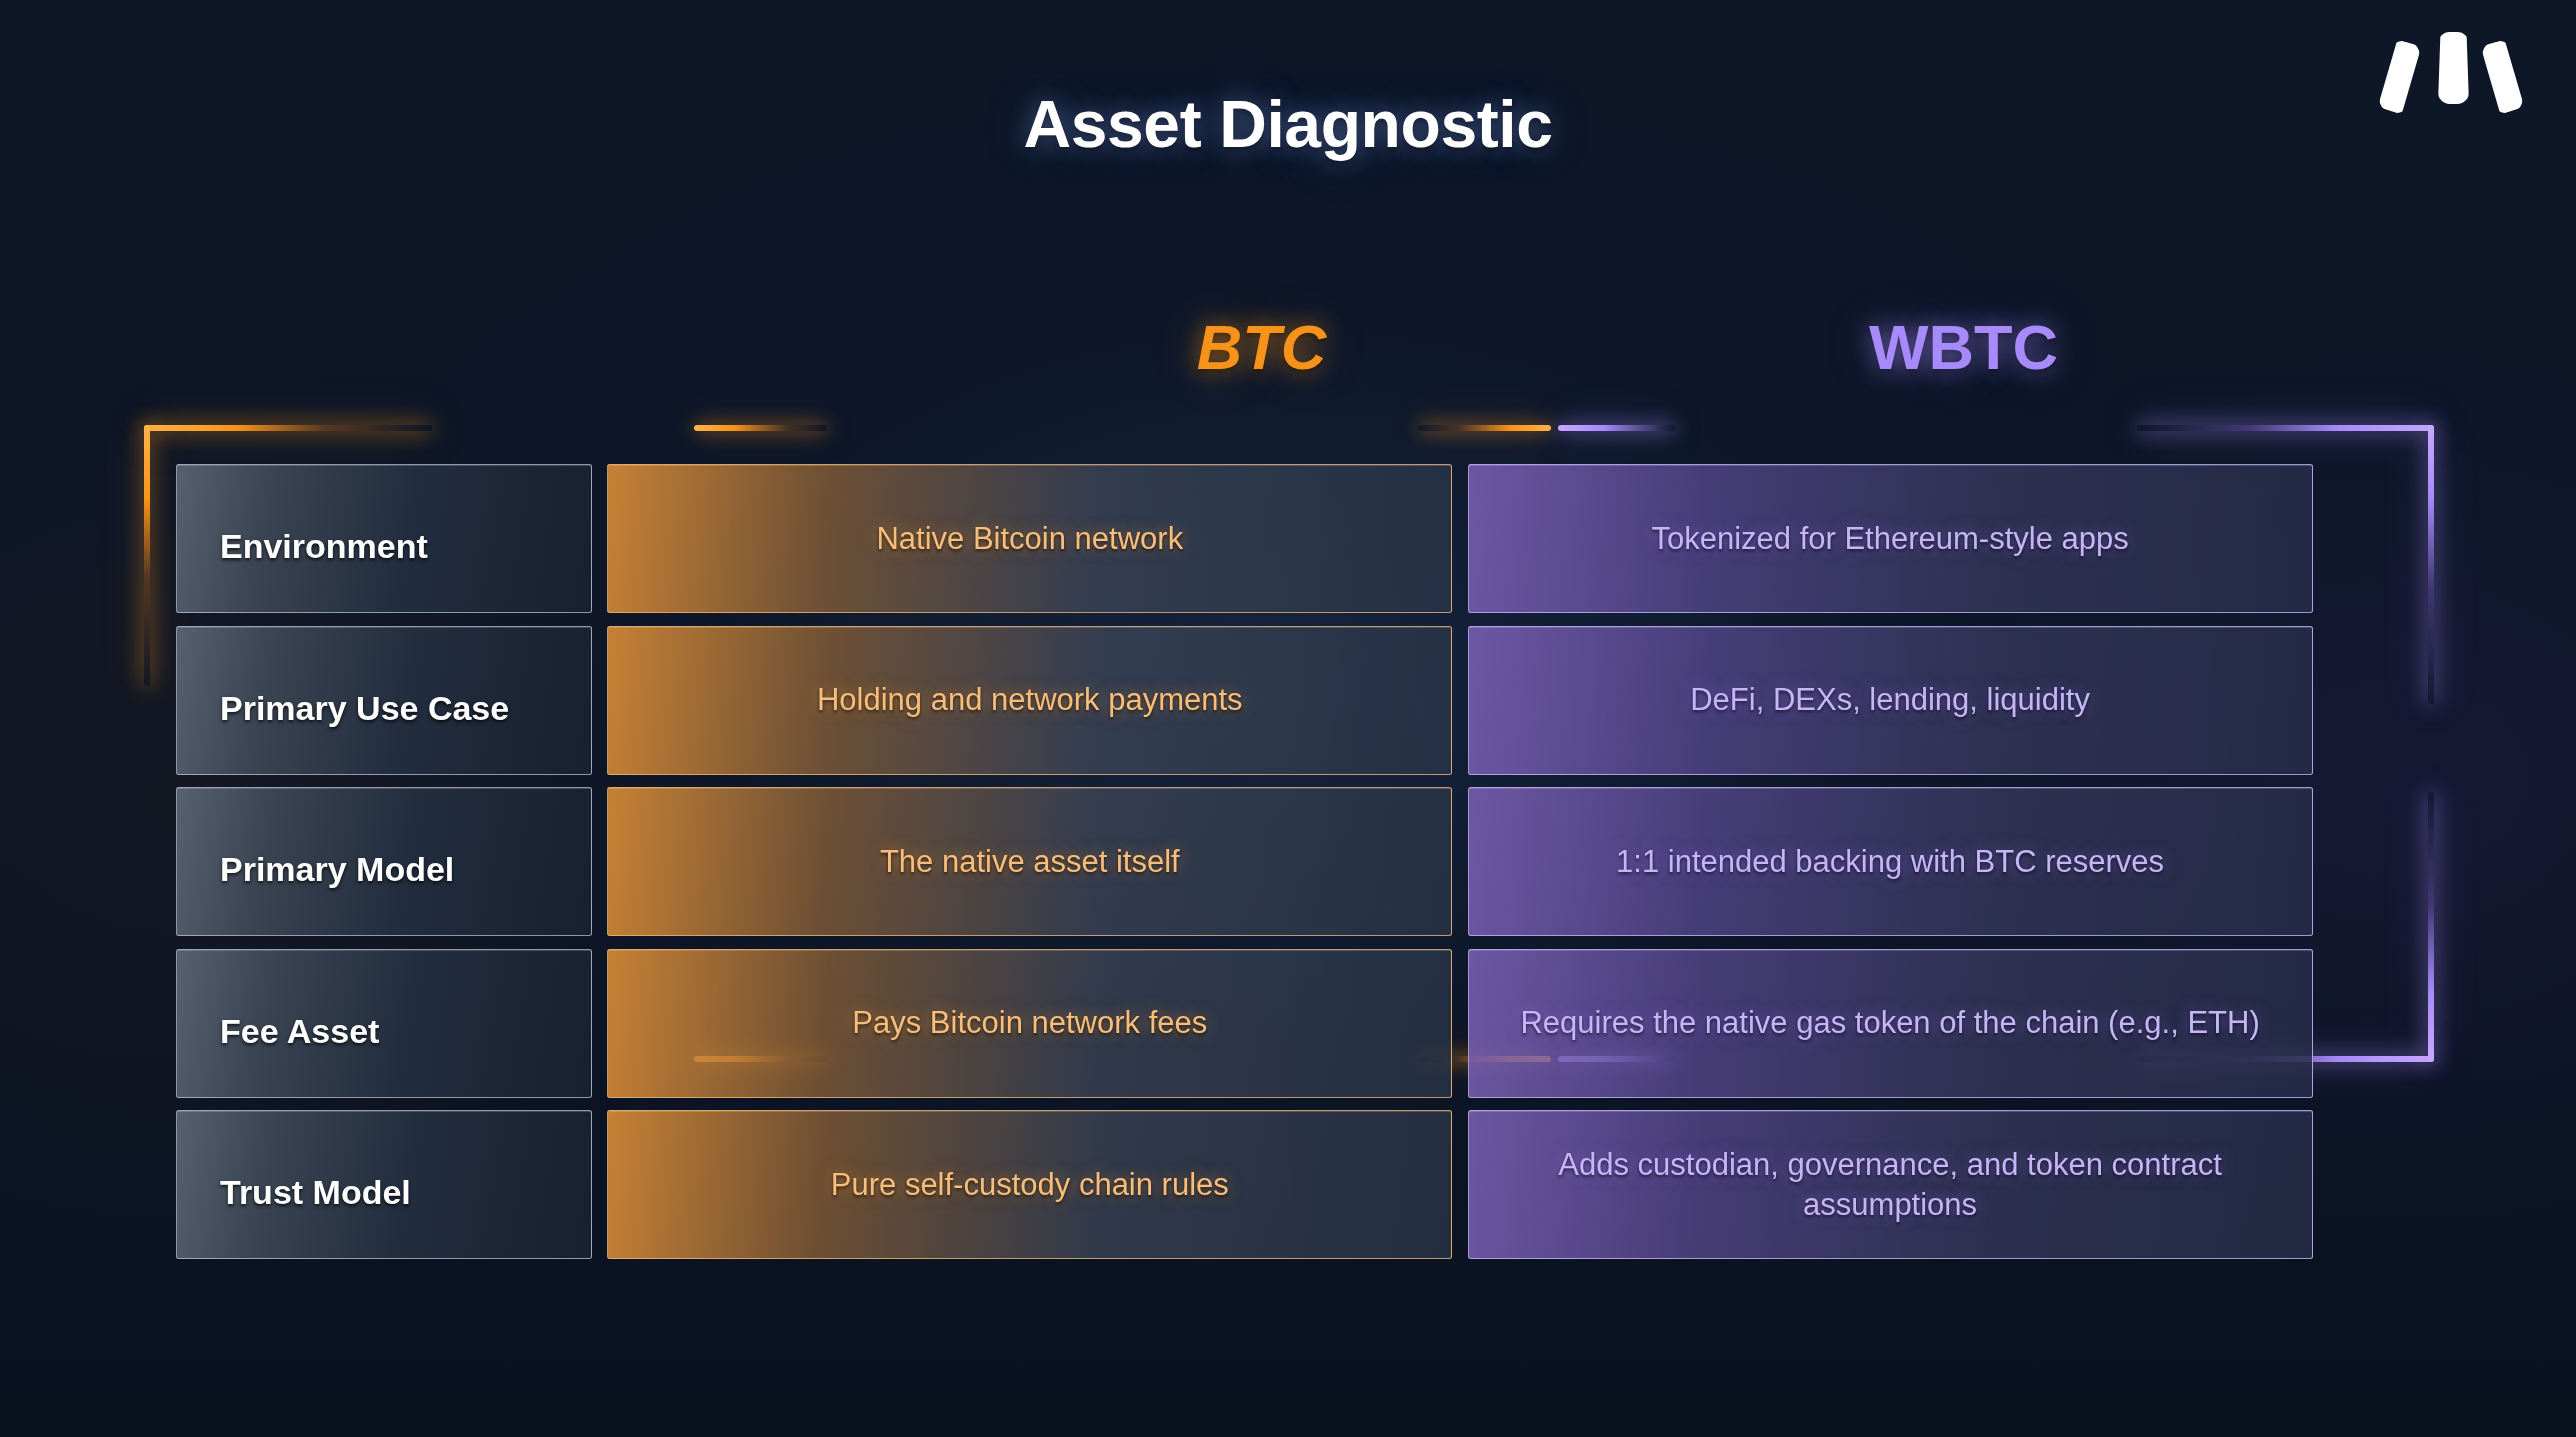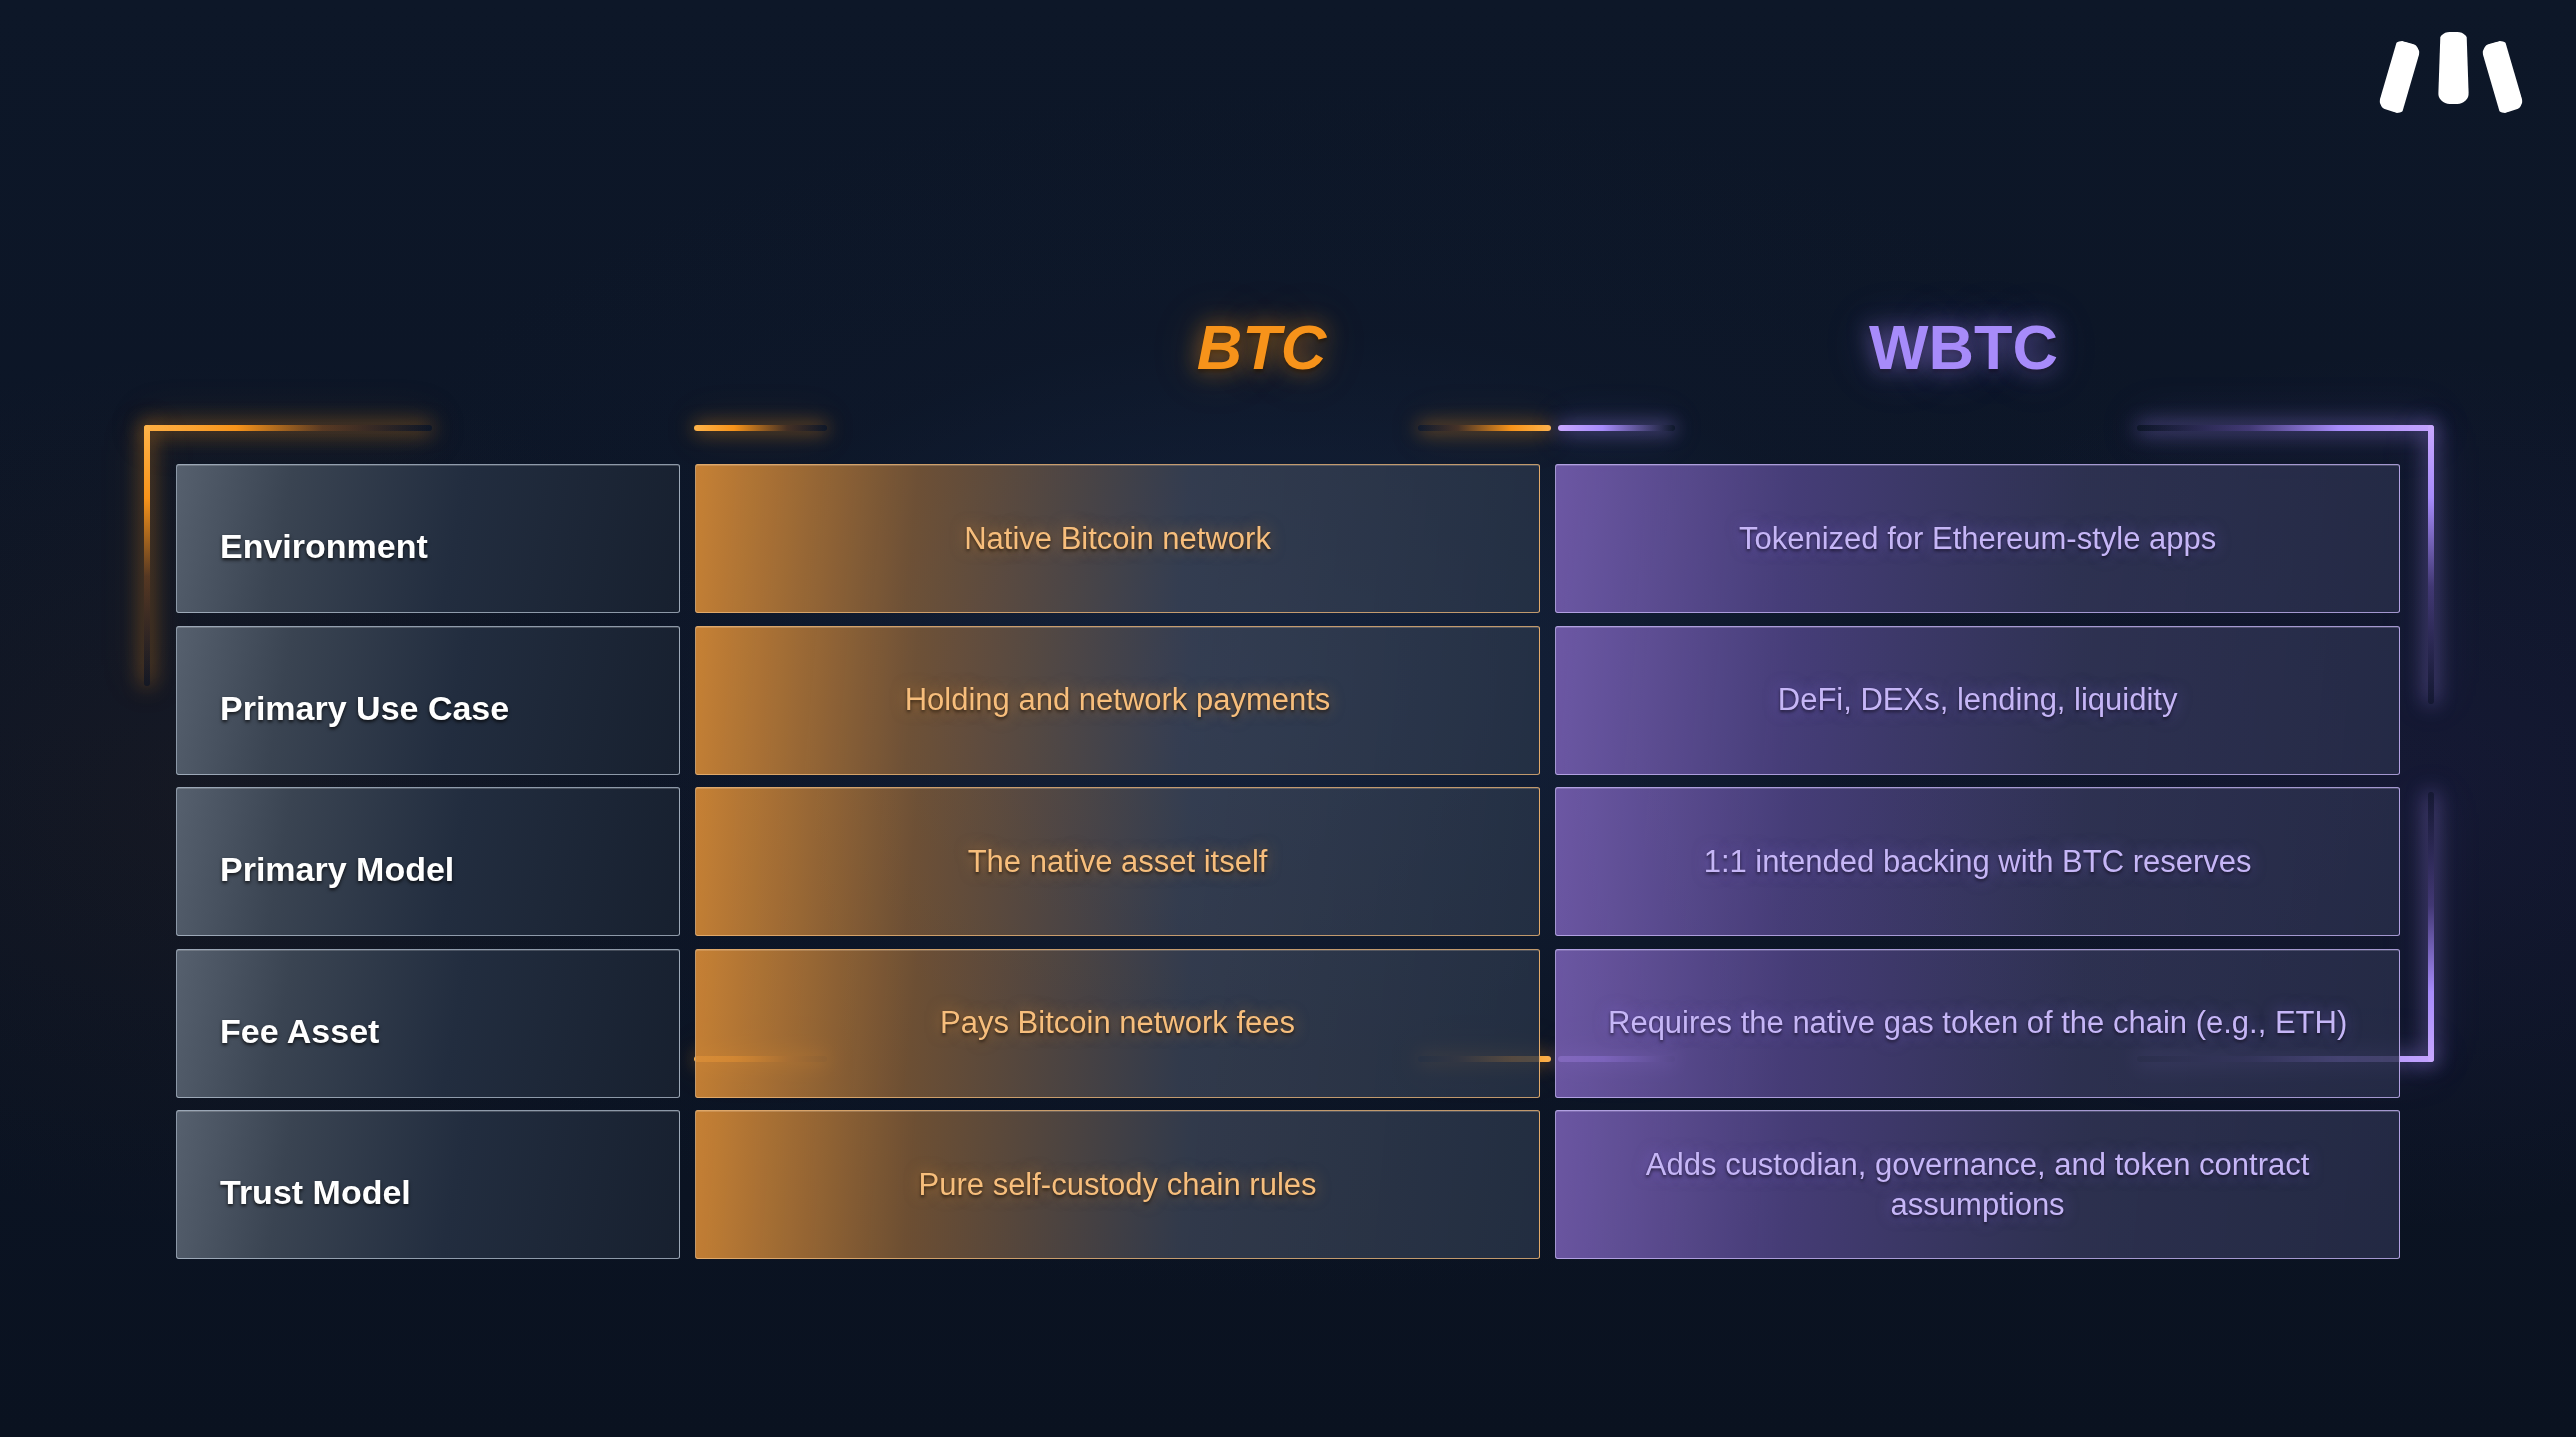--- a/index.html
+++ b/index.html
@@ -63,21 +63,21 @@
   .cell {
     position:relative;
     display:flex; align-items:center;
     min-height:149px;
     border-radius:2.7px;
   }
   .cell .txt { position:relative; z-index:2; width:100%; }
 
   
   .c-label {
-    width:504px;
+    width:416px;
     padding:16px 0 0 43px;
     background:linear-gradient(100deg,#56606e 0%,#3a4452 22%,#222d3f 55%,#17202f 100%);
     border:1.3px solid rgba(186,198,214,0.72);
     box-shadow:inset 0 0.9px 0 rgba(255,255,255,0.18);
   }
   .c-label .txt {
     font-size:34px; font-weight:bold; color:#ffffff;
     text-shadow:0 1.8px 3.6px rgba(0,0,0,0.75);
     text-align:left;
   }
@@ -170,20 +170,21 @@
 <body>
 
 <div id="stage">
 
   <div id="logo">
     <div class="blade b-left"></div>
     <div class="blade b-mid"></div>
     <div class="blade b-right"></div>
   </div>
 
+  <div id="title">Asset Diagnostic</div>
 
   <div class="colhead" id="head-btc">BTC</div>
   <div class="colhead" id="head-wbtc">WBTC</div>
 
   <div class="deco" id="br-o-h"></div>
   <div class="deco" id="br-o-v"></div>
   <div class="deco" id="br-p-h"></div>
   <div class="deco" id="br-p-v"></div>
   <div class="deco" id="br-p-bh"></div>
   <div class="deco" id="br-p-bv"></div>

